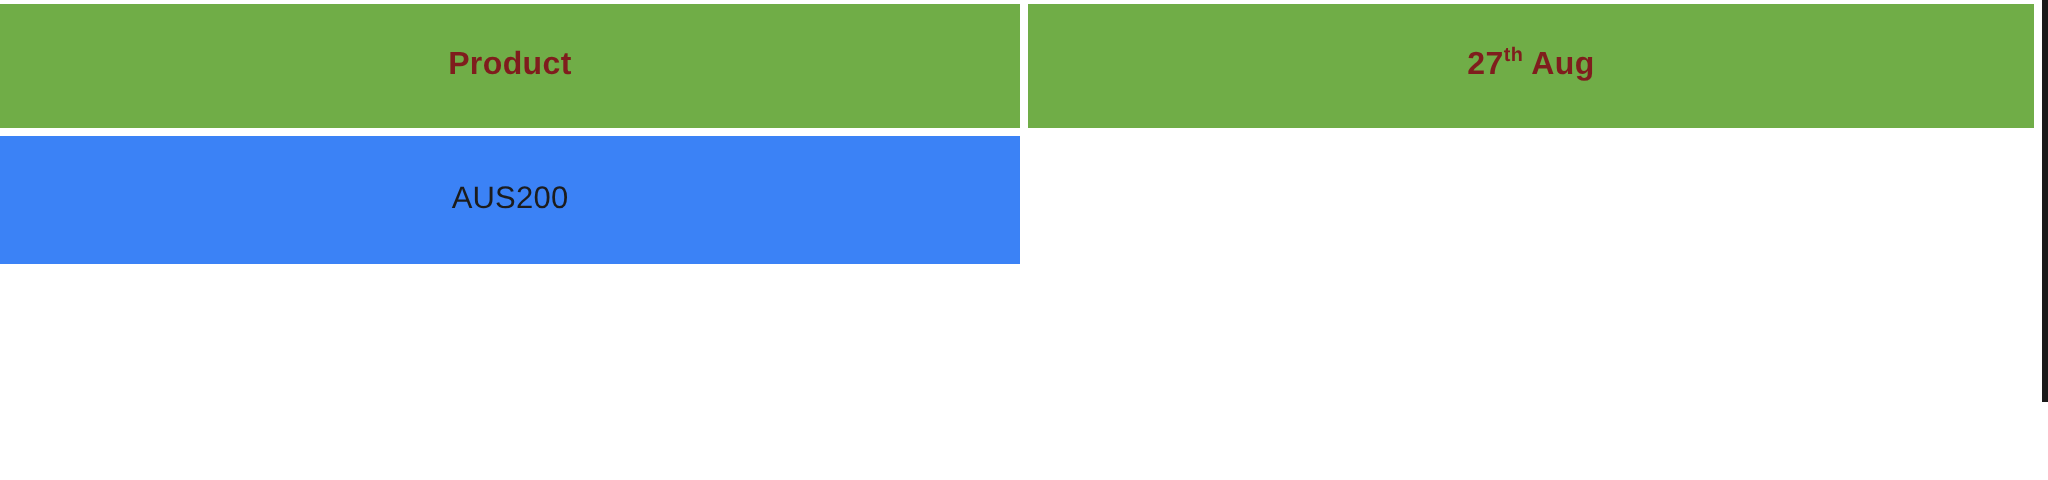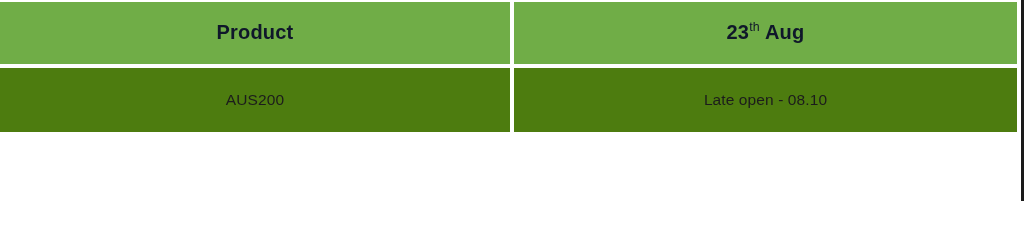--- a/index.html
+++ b/index.html
@@ -70,69 +70,66 @@
     width: 4px;
     flex: 0 0 4px;
     background: #ffffff;
   }
   .col-date {
     flex: 1 1 auto;
   }
 
   .header-row .t-cell {
     background: #70ad47;
-    color: #0f172a;
+    color: #7f1d1d;
     font-weight: bold;
-    font-size: 20px;
+    font-size: 16px;
     letter-spacing: 0.2px;
   }
 
   .data-row .t-cell {
-    background: #4d7c0f;
+    background: #3b82f6;
     color: #1c1c1c;
     font-weight: normal;
     font-size: 15.5px;
     letter-spacing: 0.1px;
   }
 
   .date-label {
     display: inline-block;
     white-space: nowrap;
   }
   .ordinal-sup {
     font-size: 0.62em;
     vertical-align: super;
     line-height: 0;
-    font-weight: normal;
+    font-weight: bold;
   }
 </style>
 </head>
 <body>
 
 <div id="table-root">
   <div class="table-grid">
 
     <div class="t-row header-row">
       <div class="t-cell col-product">
         <span>Product</span>
       </div>
       <div class="col-gap"></div>
       <div class="t-cell col-date">
-        <span class="date-label"><span>23</span><span class="ordinal-sup">th</span><span> Aug</span></span>
+        <span class="date-label"><span>27</span><span class="ordinal-sup">th</span><span> Aug</span></span>
       </div>
     </div>
 
     <div class="t-row data-row first-data-row">
       <div class="t-cell col-product">
         <span>AUS200</span>
       </div>
       <div class="col-gap"></div>
-      <div class="t-cell col-date">
-        <span>Late open - 08.10</span>
-      </div>
     </div>
 
     <div class="t-row data-row second-data-row">
       <div class="col-gap"></div>
     </div>
 
   </div>
 </div>
 
 </body></html>

